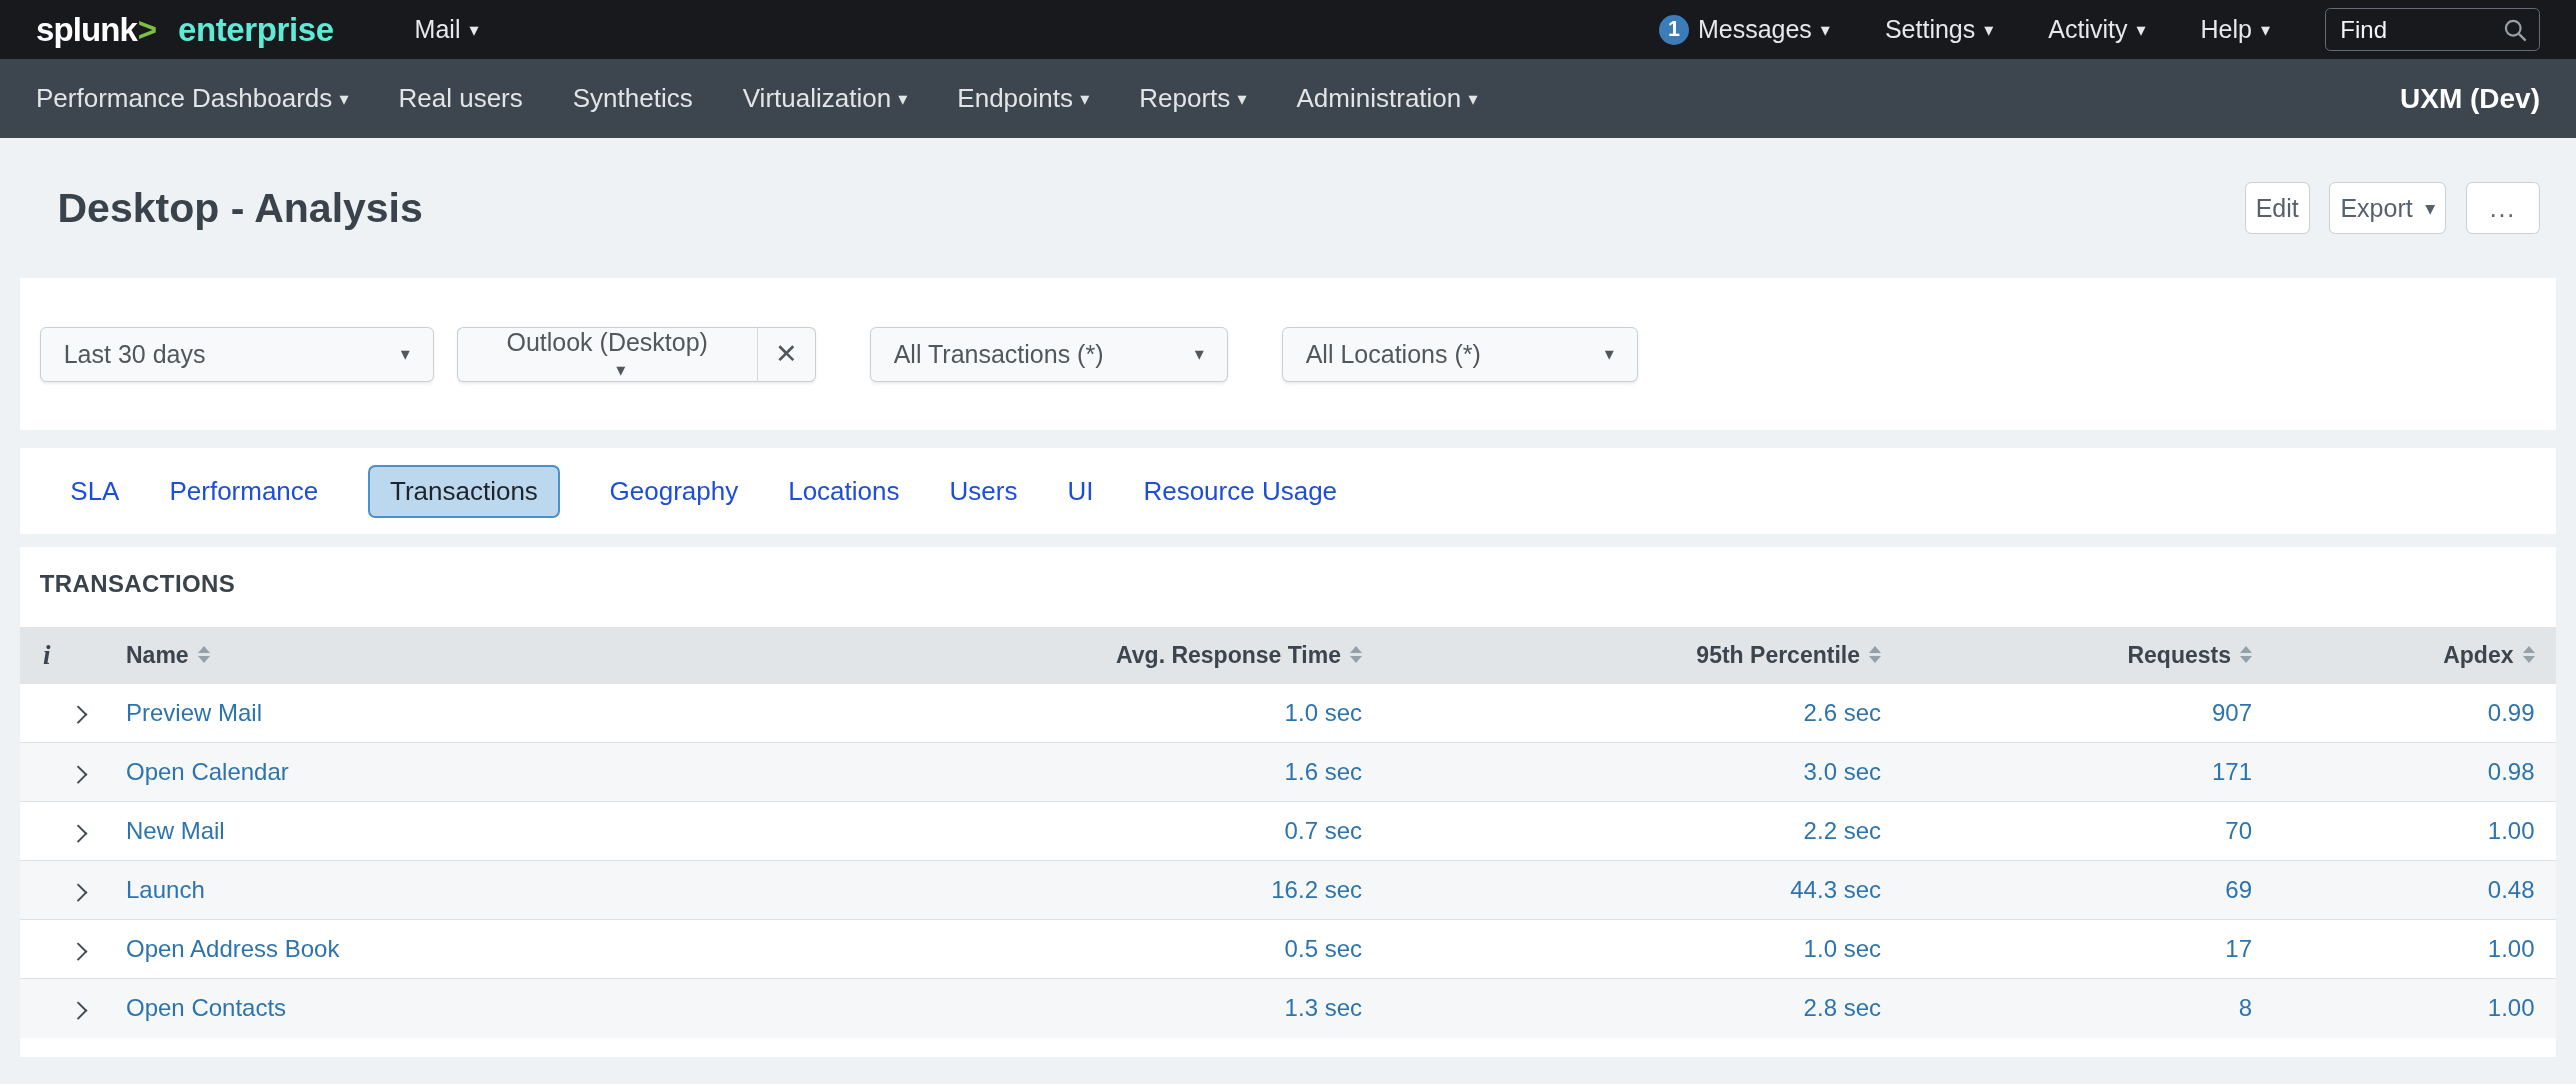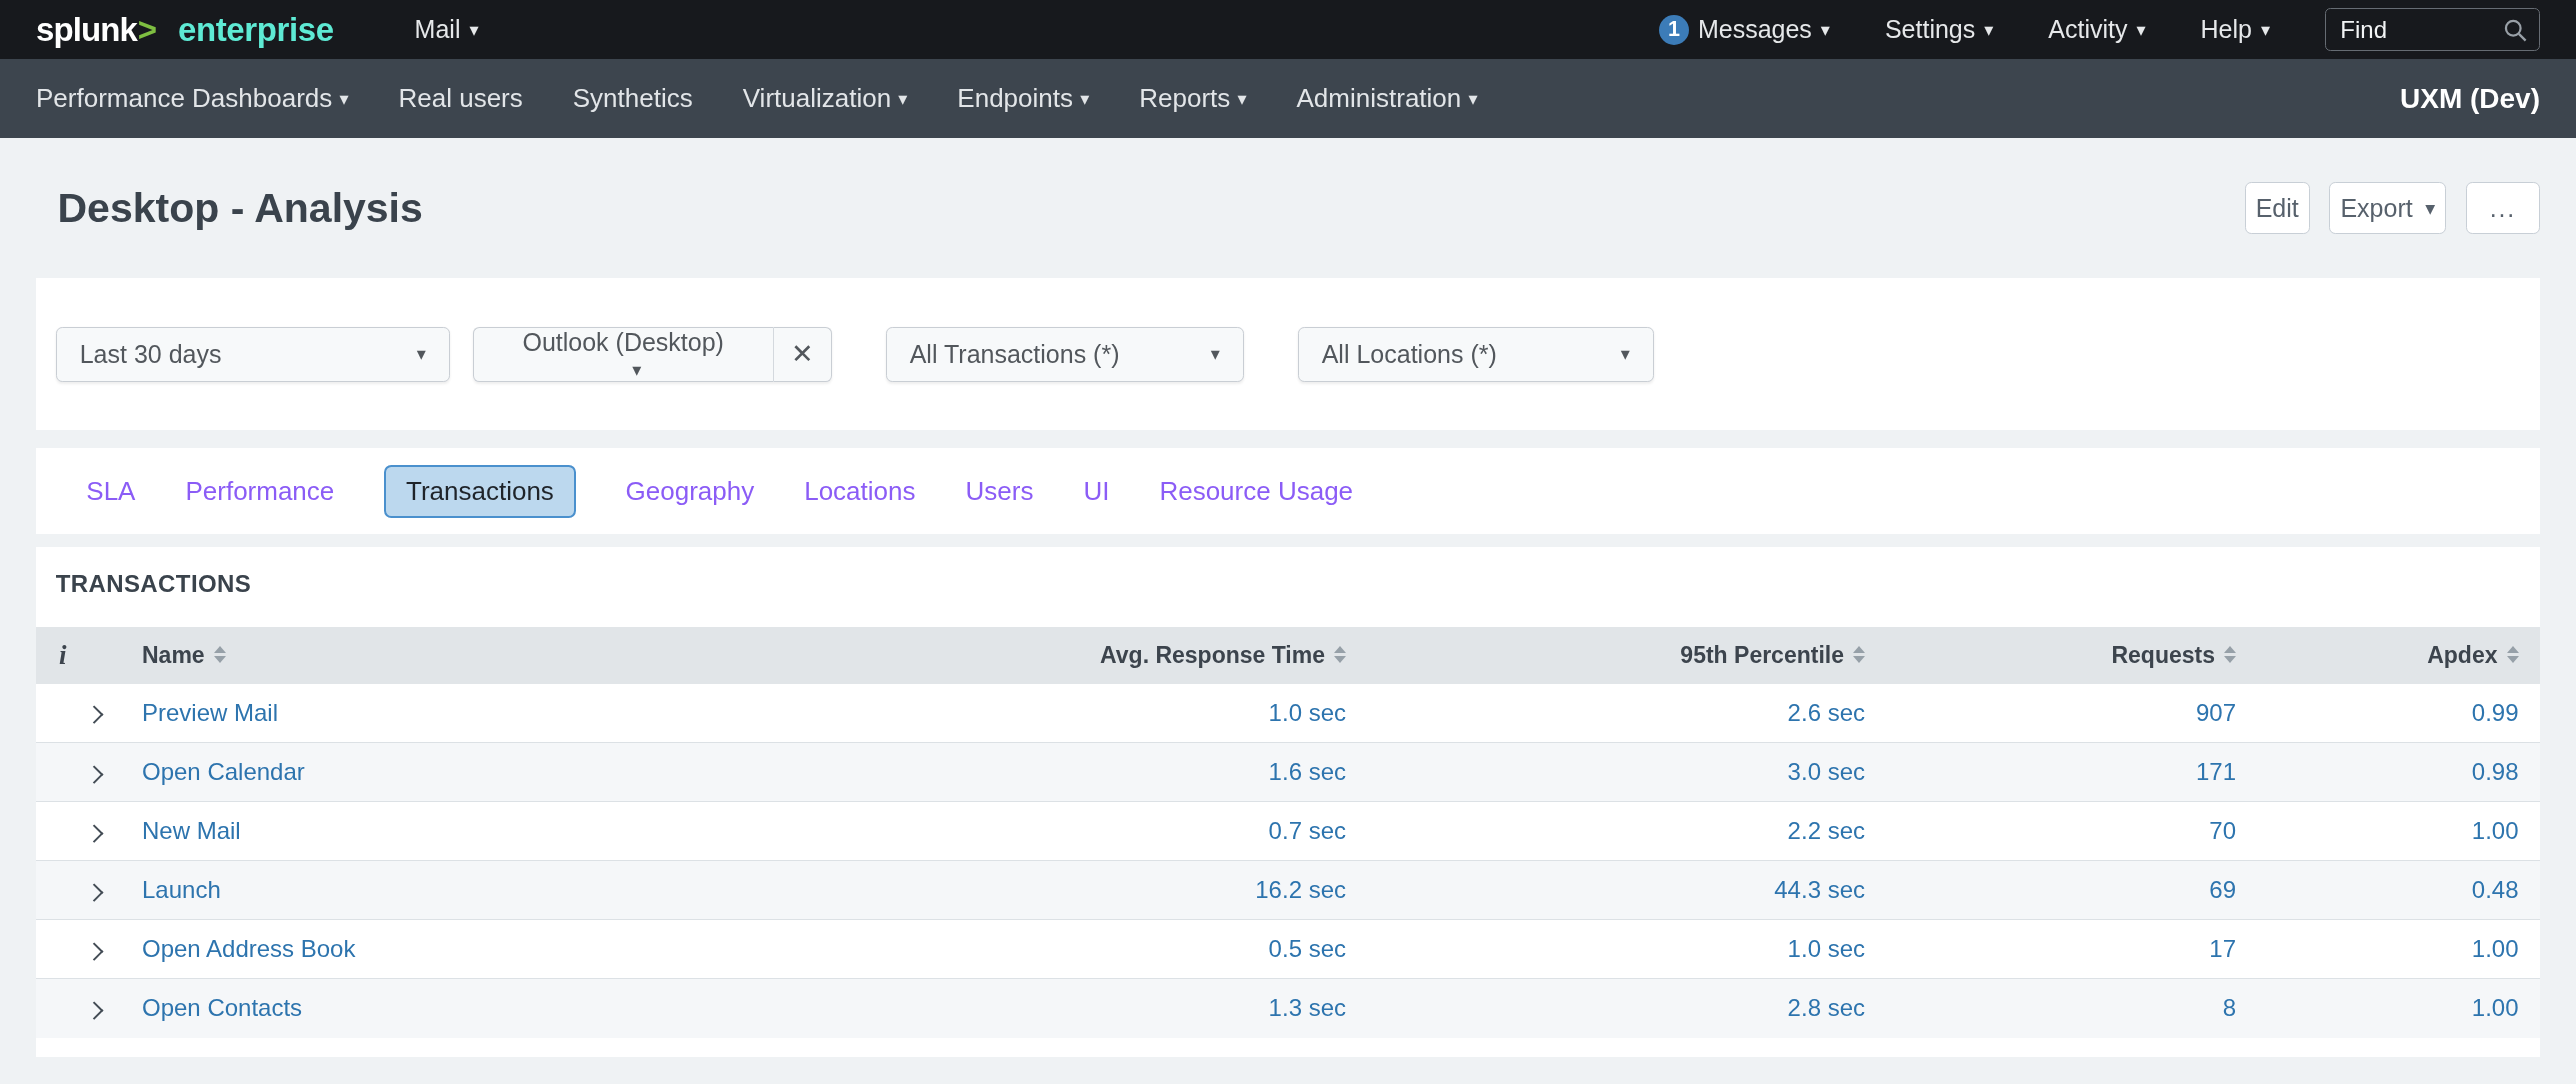--- a/index.html
+++ b/index.html
@@ -53,21 +53,21 @@
   .btn {
     background:#ffffff; border:1.8px solid #c8cfd6; border-radius:6.3px;
     height:52px; display:inline-flex; align-items:center; justify-content:center;
     padding:0 10px; font-size:25px; color:#57616c; cursor:pointer; gap:12.5px;
     font-family:"Liberation Sans", sans-serif;
   }
   .btn .caret { color:#57616c; font-size:19.7px; }
   .btn-more { padding:0 23px; letter-spacing:1.8px; }
 
   
-  .panel { background:#ffffff; margin:0 36px; }
+  .panel { background:#ffffff; margin:0 20px; }
   .filters-panel { height:152px; display:flex; align-items:center; padding-left:19.7px; }
 
   .dropdown {
     background:#f7f9fa; border:1.8px solid #c9ced4; border-radius:6.3px;
     height:55px; display:inline-flex; align-items:center; justify-content:space-between;
     padding:0 23px; font-size:25px; color:#52575c; cursor:pointer;
     box-shadow:0 1.8px 2.7px rgba(0,0,0,0.07);
   }
   .dd-caret { font-size:18px; color:#52575c; margin-left:27px; }
   .filter-group { display:inline-flex; align-items:stretch; box-shadow:0 1.8px 2.7px rgba(0,0,0,0.07); border-radius:6.3px; }
@@ -78,21 +78,21 @@
     justify-content:center; font-size:27px; color:#52575c; cursor:pointer;
   }
   .f1 { width:394px; margin-right:23px; }
   .f2d { width:300px;flex-direction:column; }
   .fg2 { margin-right:54px; }
   .f3 { width:358px; margin-right:54px; }
   .f4 { width:356px; }
 
   
   .tabs-panel { height:86px; margin-top:18px; display:flex; align-items:center; padding:0 36px; gap:50px; }
-  .tab { font-size:26px; color:#8b5cf6; cursor:pointer; white-space:nowrap; }
+  .tab { font-size:26px; color:#1d4ed8; cursor:pointer; white-space:nowrap; }
   .tab:first-child { margin-left:14.3px; }
   .tab.active {
     background:#bcd8ee; border:2.7px solid #4a90cd; border-radius:7.2px;
     padding:9px 19.7px; color:#1f242a;
   }
 
   
   .main-panel { margin-top:12.5px; padding-bottom:19.7px; }
   .section-title { font-size:24px; font-weight:bold; color:#3a434c; padding:23px 0 0 19.7px; letter-spacing:0.4px; }
   table { width:100%; border-collapse:collapse; table-layout:fixed; margin-top:29px; }

